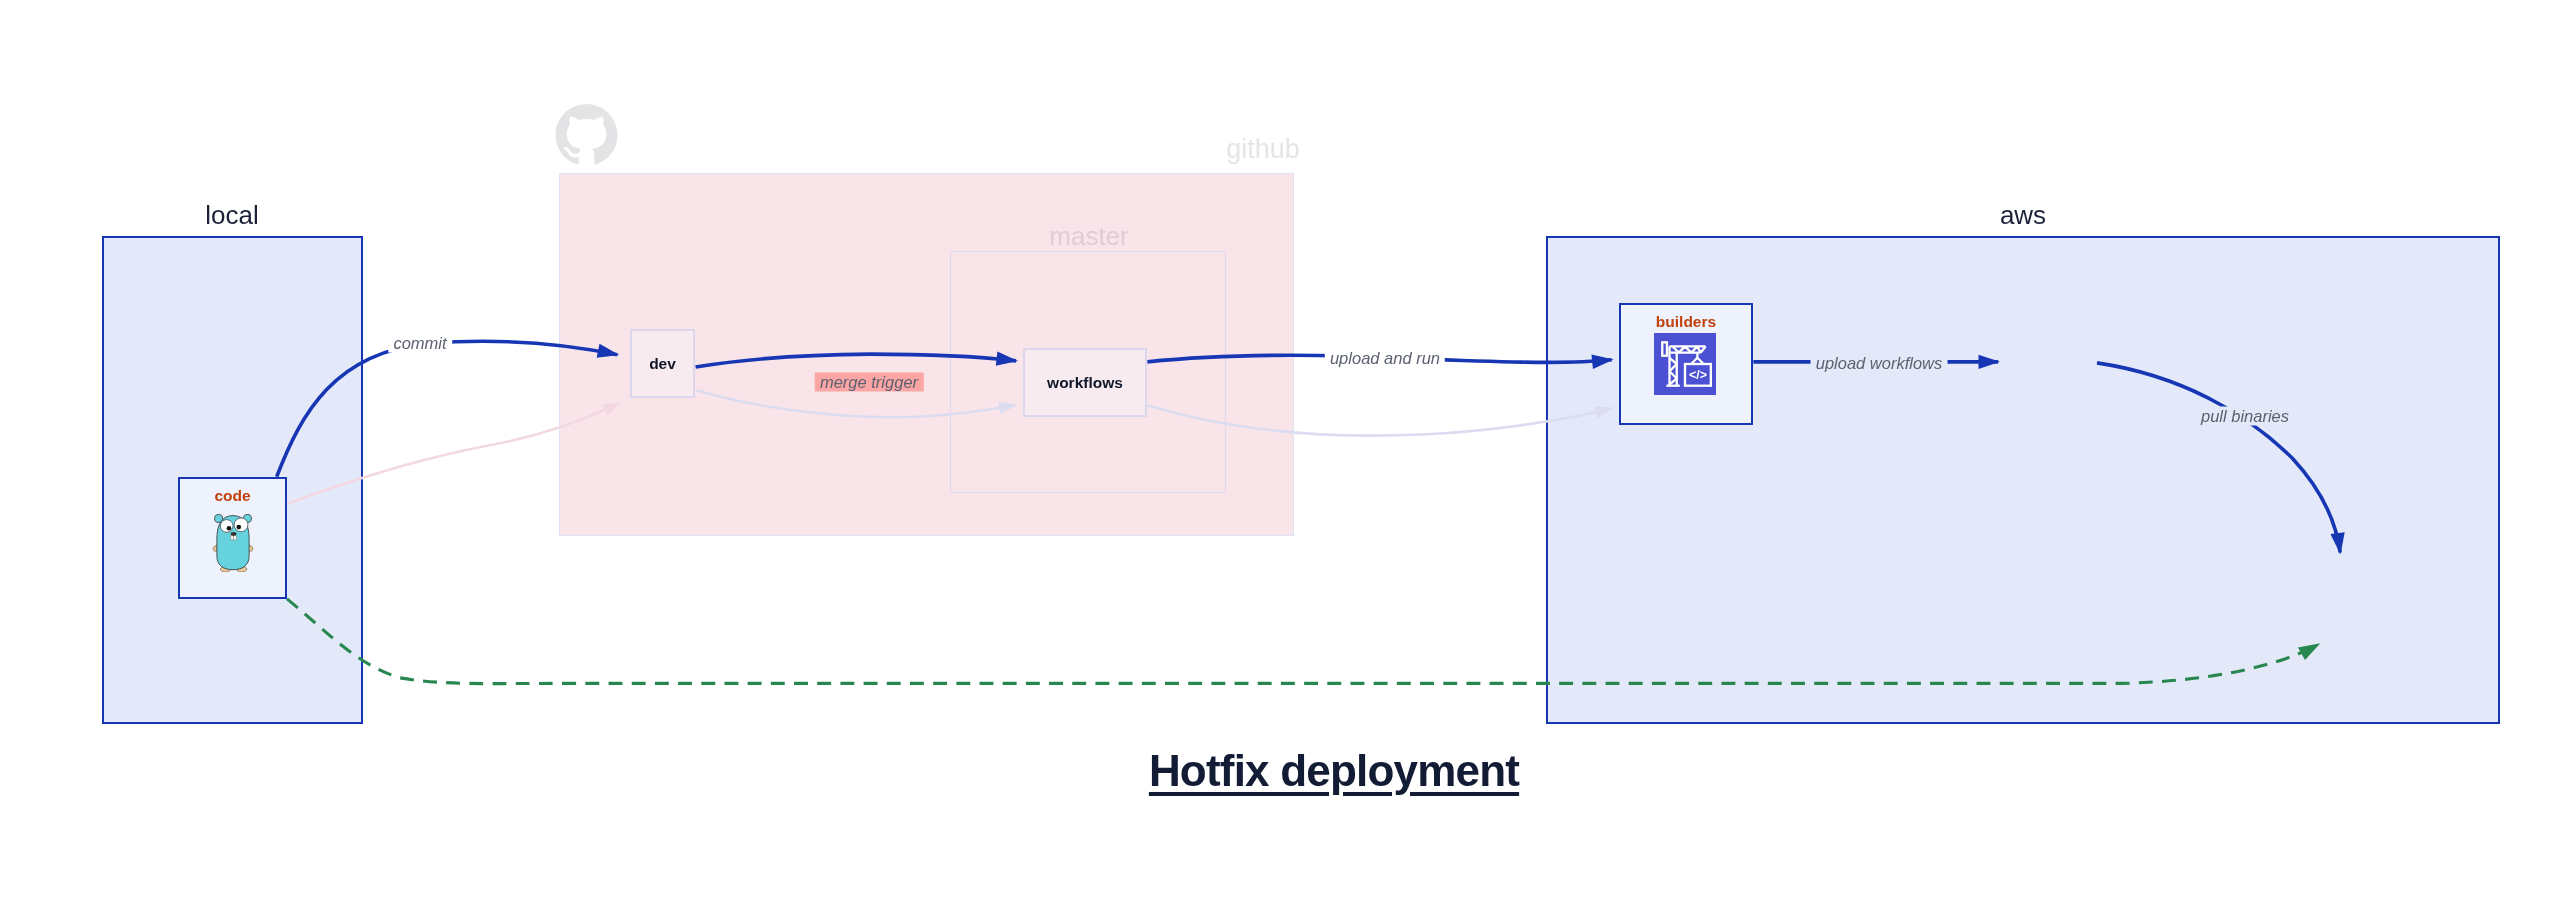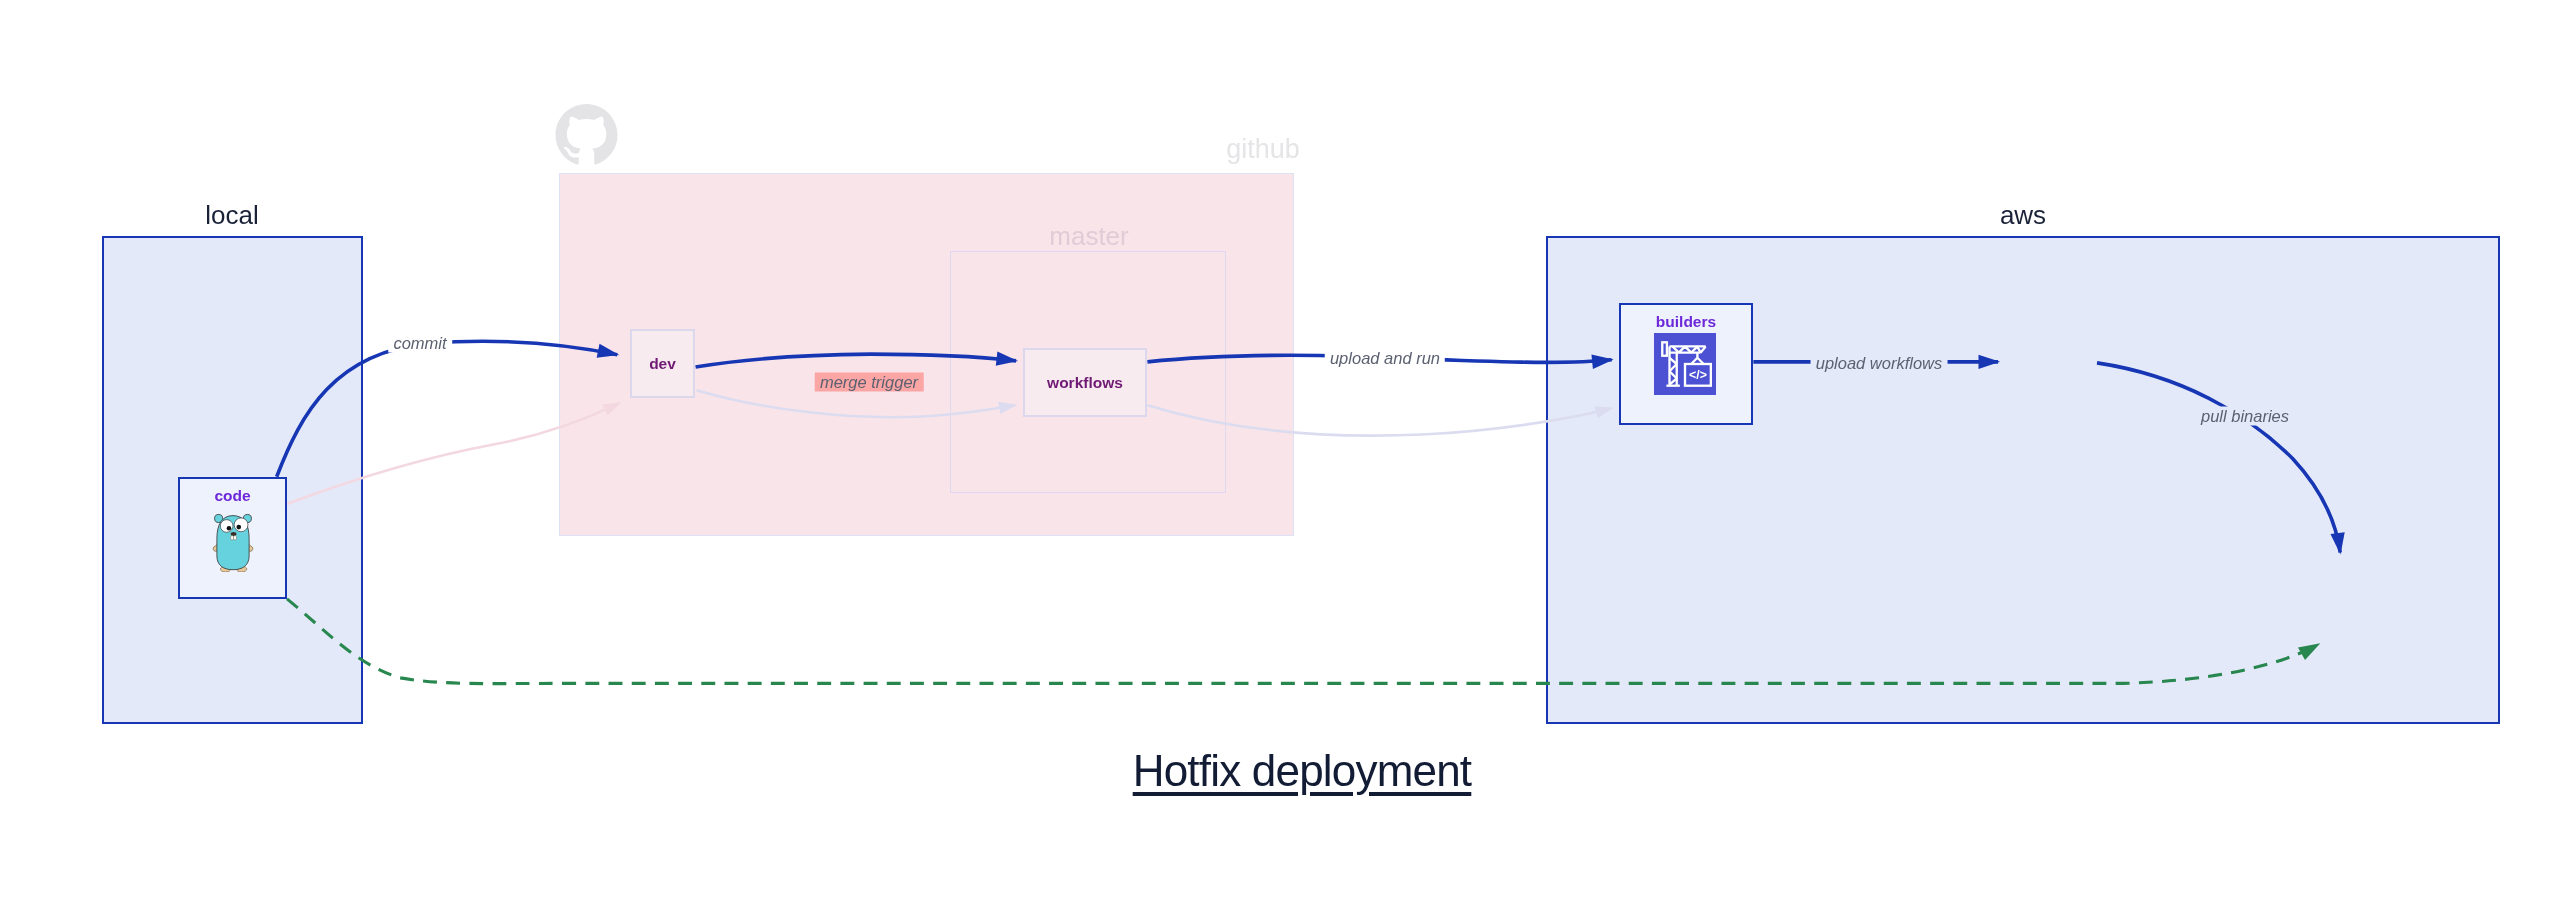--- a/index.html
+++ b/index.html
@@ -9,33 +9,33 @@
   .blue-box{background:#e4e9f9;border:2.6px solid #1636b4;}
   .github-box{background:#f9e4e9;border:1.5px solid #dde3f5;}
   .master-box{background:transparent;border:1.5px solid #ded9ee;}
 
   .container-label{position:absolute;transform:translateX(-50%);font-size:26px;color:#1a2238;white-space:nowrap;}
   .faded-label{color:#e0ccd7;}
   .github-label{color:#e5e5e8;font-size:27px;}
 
   .node{position:absolute;box-sizing:border-box;background:#eef2fc;border:2.6px solid #1636b4;}
   .faded-node{background:#f8ebef;border:2.1px solid #dbd7ec;}
-  .node-label{position:absolute;left:0;right:0;top:8.2px;text-align:center;font-weight:bold;font-size:15.5px;color:#6d28d9;}
-  .faded-node .node-label{top:50%;transform:translateY(-50%);color:#701a75;text-align:center;}
+  .node-label{position:absolute;left:0;right:0;top:8.2px;text-align:center;font-weight:bold;font-size:15.5px;color:#c2410c;}
+  .faded-node .node-label{top:50%;transform:translateY(-50%);color:#0f172a;text-align:center;}
 
   .node-icon{position:absolute;}
 
   #edges{position:absolute;left:0;top:0;pointer-events:none;}
 
   .edge-label{position:absolute;transform:translate(-50%,-50%);font-style:italic;font-size:16.5px;color:#5b6170;padding:0 5.2px;white-space:nowrap;}
   .bg-white{background:#ffffff;}
   .bg-pink{background:#fca5a5;margin-top:28px;}
   .bg-lav{background:#e4e9f9;}
 
-  .title{position:absolute;transform:translateX(-50%);font-size:44px;font-weight:400;letter-spacing:-0.8px;color:#131c35;text-decoration:underline;text-decoration-thickness:3.6px;text-underline-offset:6.2px;white-space:nowrap;}
+  .title{position:absolute;transform:translateX(-50%);font-size:44px;font-weight:700;letter-spacing:-0.8px;color:#131c35;text-decoration:underline;text-decoration-thickness:3.6px;text-underline-offset:6.2px;white-space:nowrap;margin-left:32px;}
 </style>
 </head>
 <body>
 
 <div id="canvas">
 
   <div class="container-box blue-box" style="left:102px;top:236px;width:261px;height:488px;"></div>
   <div class="container-box github-box" style="left:559px;top:173px;width:735px;height:363px;"></div>
   <div class="container-box master-box" style="left:950px;top:251px;width:276px;height:242px;"></div>
   <div class="container-box blue-box" style="left:1546px;top:236px;width:954px;height:488px;"></div>

